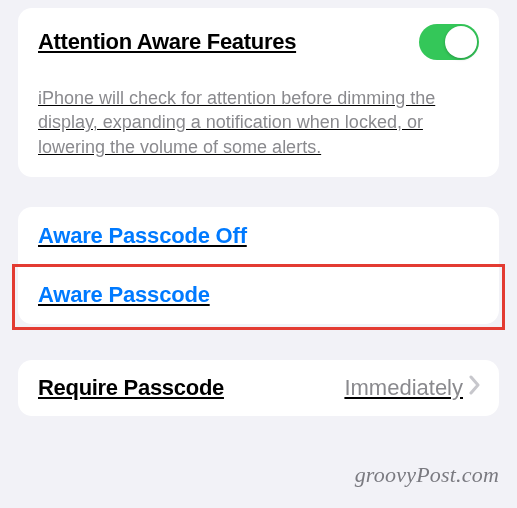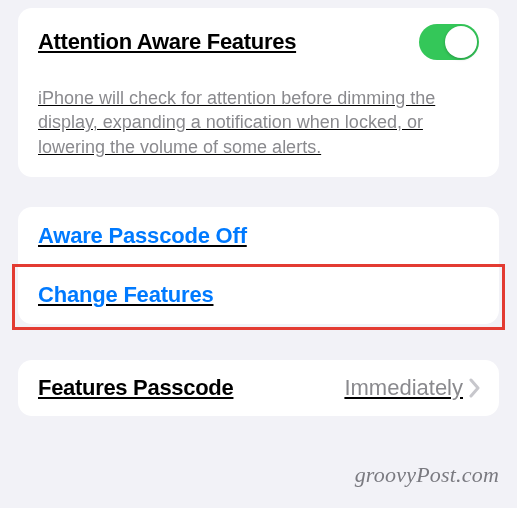--- a/index.html
+++ b/index.html
@@ -78,21 +78,20 @@
   .require-row { padding: 14px 18px 14px 20px; }
   .require-label {
     font-size: 22px;
     font-weight: 700;
     color: #000;
     white-space: nowrap;
     letter-spacing: -0.3px;
   }
   .require-right {
     display: flex;
-    align-items: center;
     gap: 6px;
   }
   .require-value {
     font-size: 22px;
     color: #8a8a8e;
   }
   .chevron {
     color: #c7c7cc;
     display: inline-flex;
   }
@@ -118,28 +117,28 @@
     </div>
   </div>
   <div class="footer-text">iPhone will check for attention before dimming the display, expanding a notification when locked, or lowering the volume of some alerts.</div>
 </div>
 
 <div class="group group-passcode">
   <div class="row">
     <span class="link-blue">Aware Passcode Off</span>
   </div>
   <div class="row">
-    <span class="link-blue">Change Features</span>
+    <span class="link-blue">Aware Passcode</span>
   </div>
   <div class="highlight-box"></div>
 </div>
 
 <div class="group">
   <div class="row require-row">
-    <span class="require-label">Features Passcode</span>
+    <span class="require-label">Require Passcode</span>
     <span class="require-right">
       <span class="require-value">Immediately</span>
       <span class="chevron">
         <svg width="12" height="20" viewBox="0 0 12 20">
             <path d="M2 2 L9 10 L2 18" stroke="#c7c7cc" stroke-width="3" fill="none" stroke-linecap="round" stroke-linejoin="round"></path>
           </svg>
       </span>
     </span>
   </div>
 </div>

